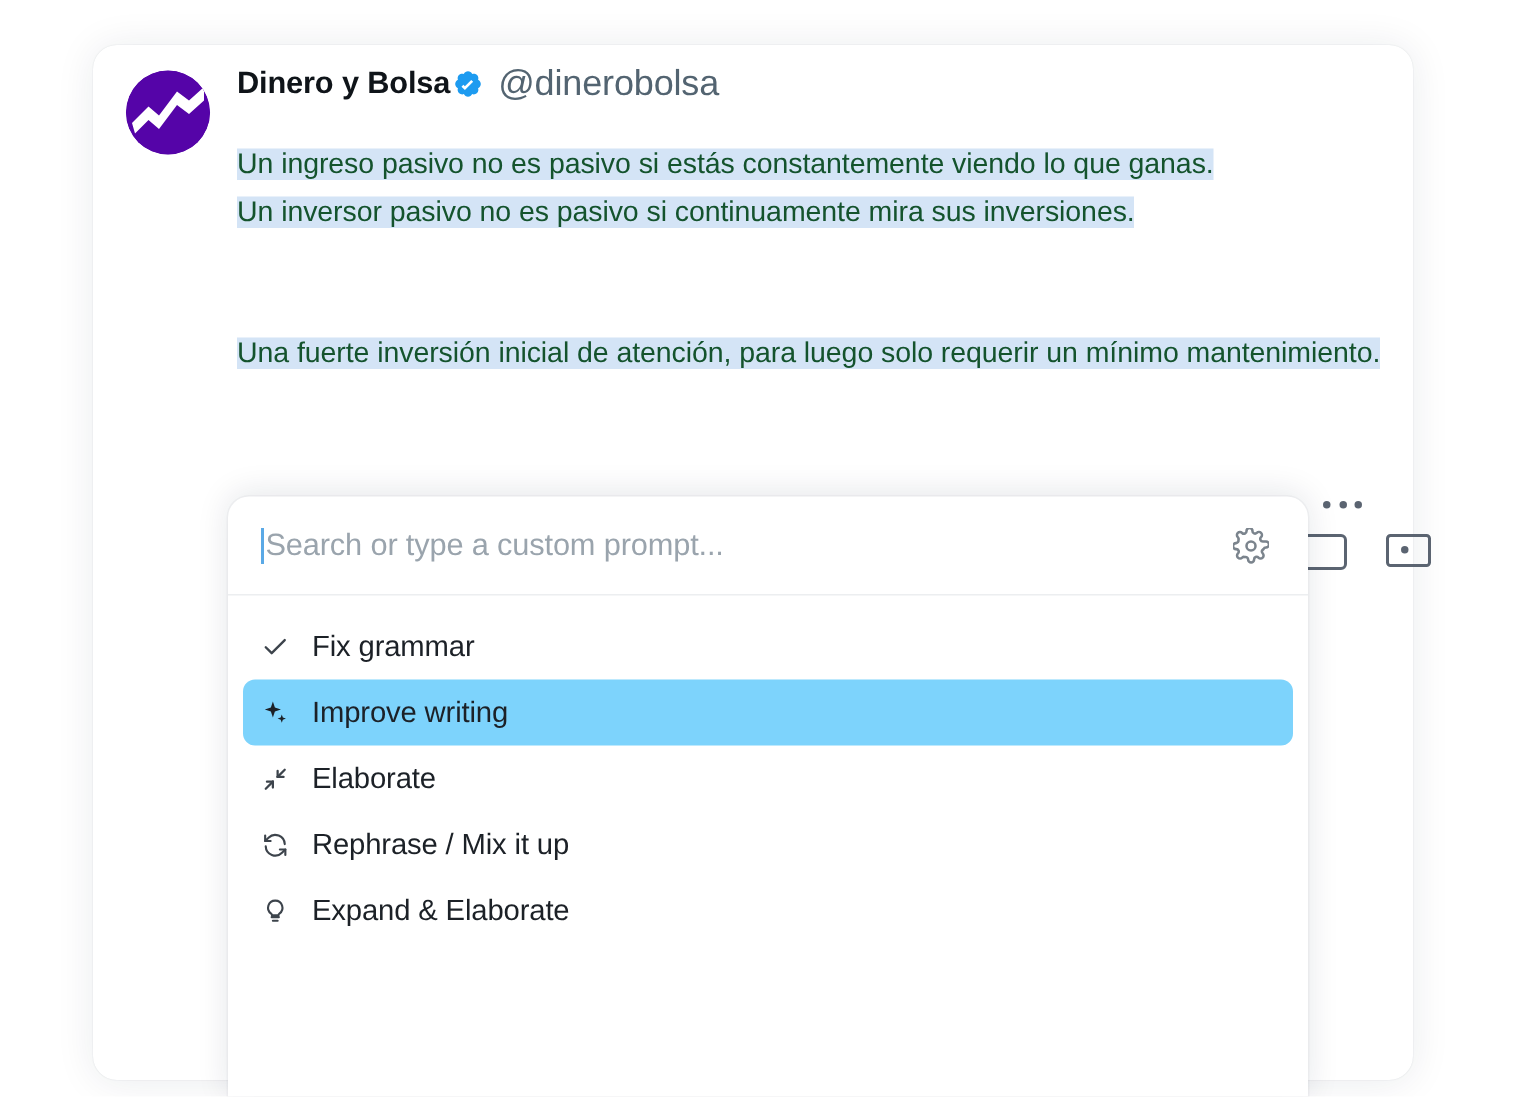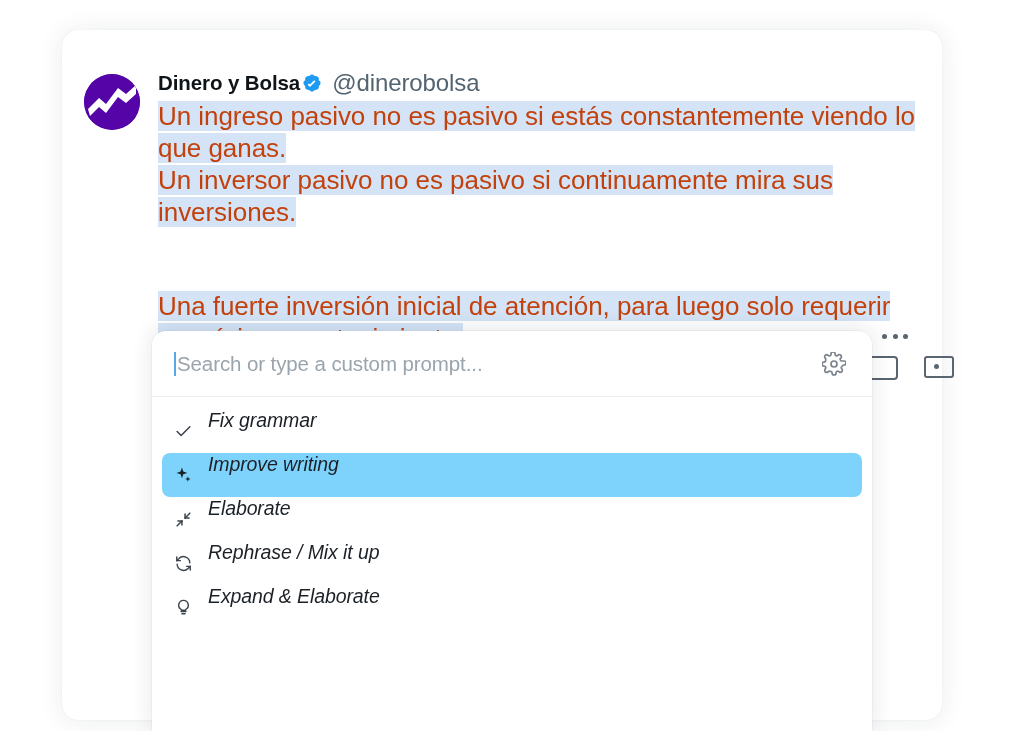--- a/index.html
+++ b/index.html
@@ -30,21 +30,21 @@
     height: 690px;
     background: #ffffff;
     border-radius: 16px;
     box-shadow: 0 1px 26px rgba(24, 33, 57, 0.085),
                 0 0 1px rgba(24, 33, 57, 0.14);
   }
 
   .tweet-inner {
     position: absolute;
     left: 22px;
-    top: 40px;
+    top: 13px;
     right: 18px;
   }
 
   .tweet-head {
     display: flex;
     align-items: flex-start;
   }
 
   .avatar {
     width: 56px;
@@ -82,24 +82,24 @@
     margin-left: 2px;
     margin-right: 10px;
   }
   .handle {
     font-size: 24px;
     color: #536471;
     letter-spacing: -0.1px;
   }
 
   .tweet-text {
-    margin-top: 4px;
-    font-size: 26px;
+    margin-top: 25px;
+    font-size: 19px;
     line-height: 32px;
-    color: #c2410c;
+    color: #14532d;
     letter-spacing: -0.05px;
   }
   .tweet-text p { margin: 0; }
   .tweet-text .gap { height: 31px; }
   .hl {
     background: #d4e4f6;
     box-decoration-break: clone;
     -webkit-box-decoration-break: clone;
   }
 
@@ -212,25 +212,25 @@
     width: 28px;
     height: 28px;
     cursor: pointer;
   }
 
   .menu-list {
     padding: 12px 10px 0 10px;
   }
   .menu-item {
     display: flex;
+    align-items: center;
     height: 44px;
     padding: 0 12px;
     border-radius: 8px;
     cursor: pointer;
-    font-style: italic;
   }
   .menu-item.active { background: #7dd3fc; }
   .menu-icon {
     flex: 0 0 26px;
     width: 26px;
     display: flex;
     align-items: center;
     justify-content: flex-start;
     color: #3d444c;
   }

